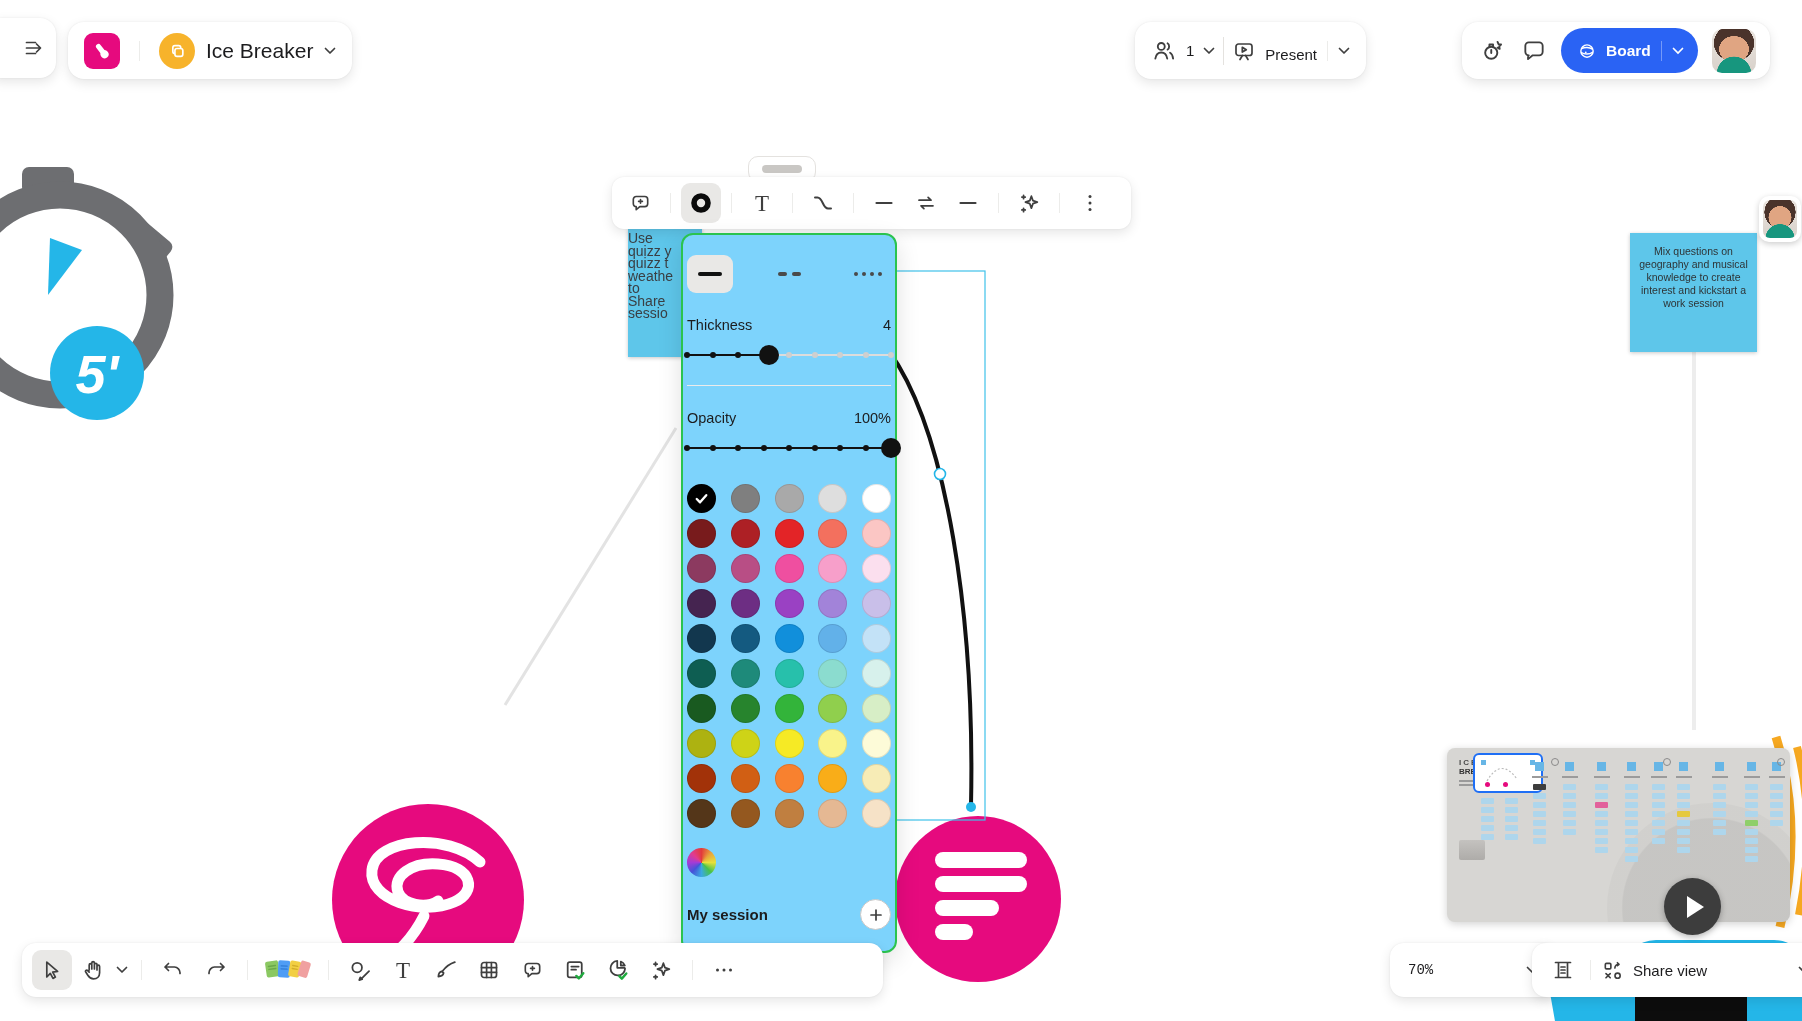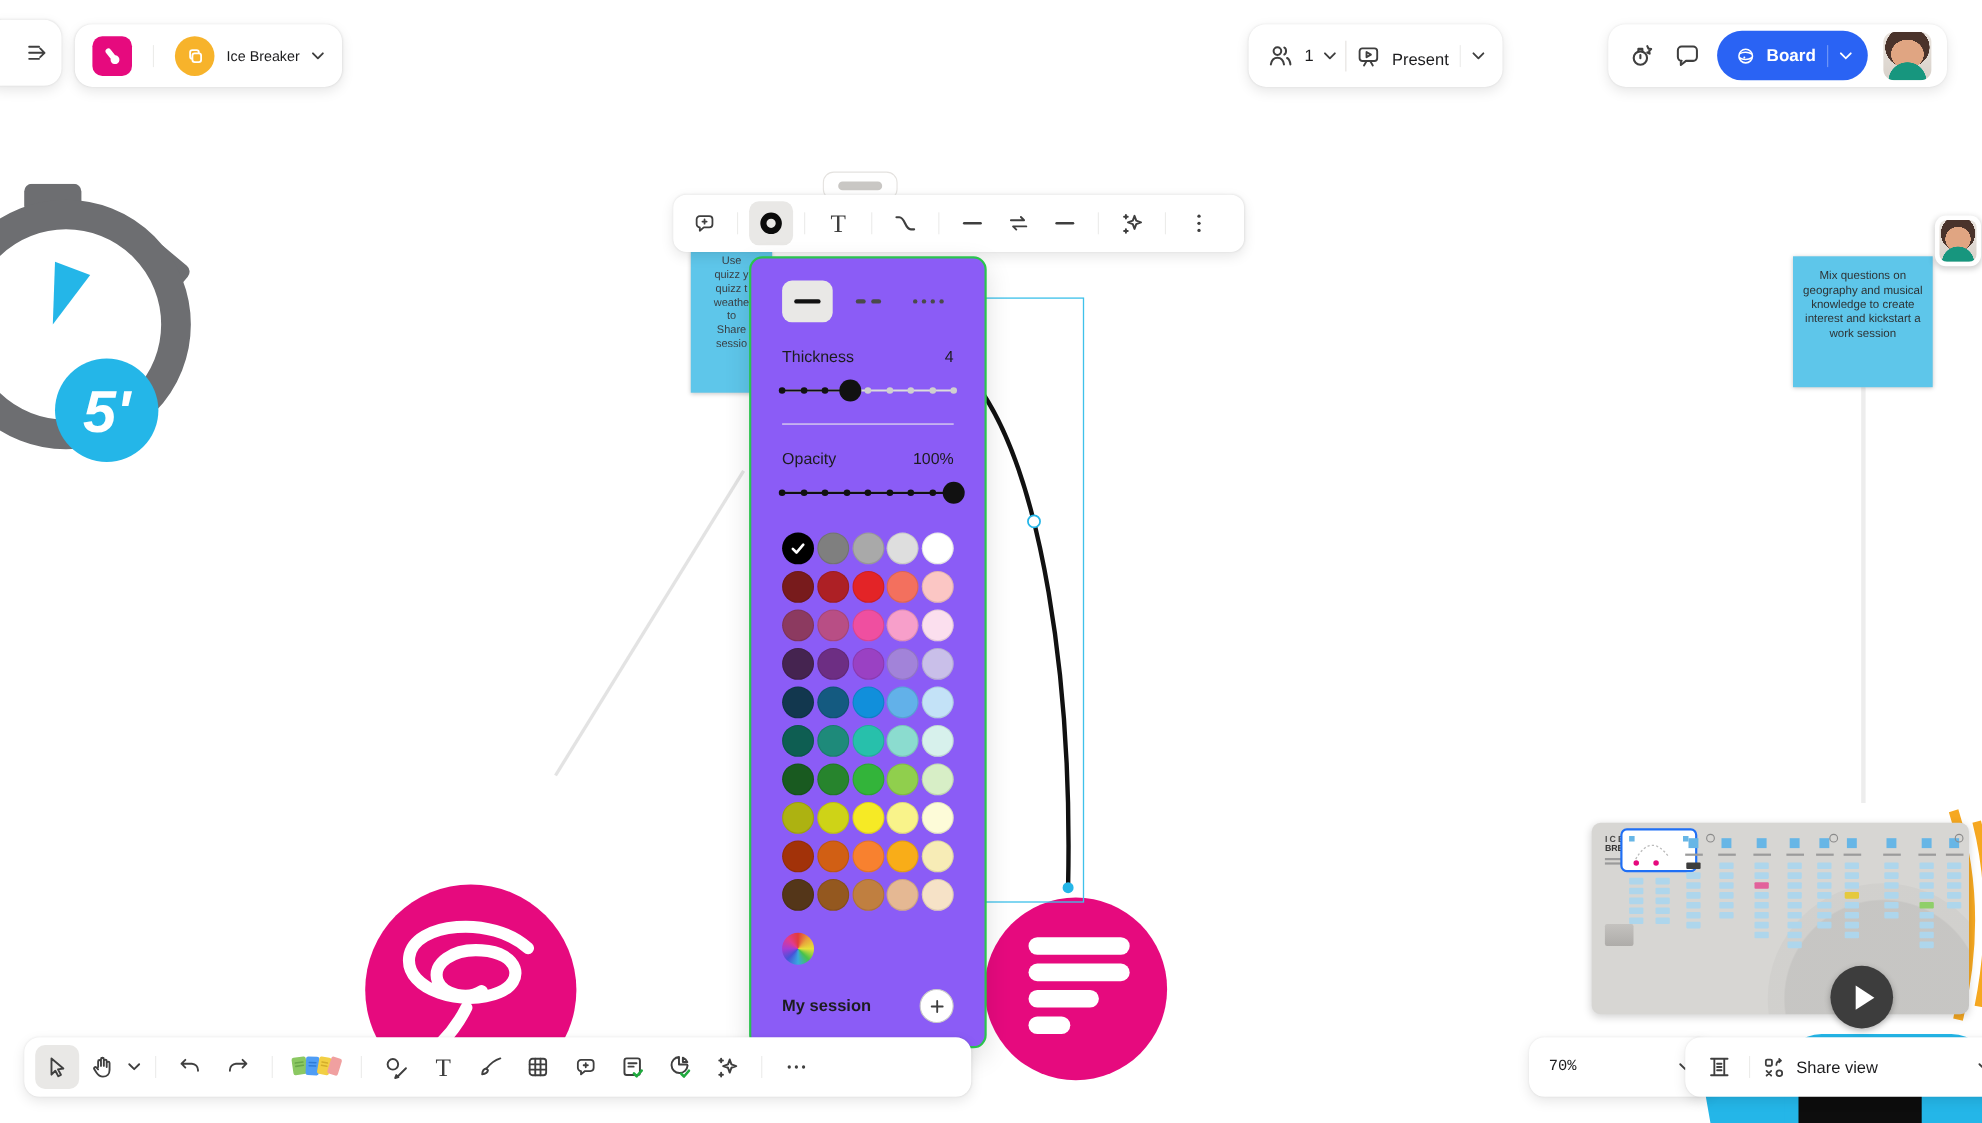--- a/index.html
+++ b/index.html
@@ -22,22 +22,22 @@
   .share-btn{height:45px;border-radius:23px;background:var(--brand_blue);display:flex;align-items:center;padding:0 14px 0 16px;color:#fff;cursor:pointer;}
   .share-btn .vdiv{background:rgba(255,255,255,.35);height:20px;margin:0 10px;}
   .avatar{border-radius:10px;flex:none;overflow:hidden;
     background:
       radial-gradient(circle at 50% 102%, #17967e 0 34%, transparent 35%),
       radial-gradient(ellipse 34% 30% at 50% 46%, #e0a582 0 99%, transparent 100%),
       radial-gradient(ellipse 46% 42% at 50% 32%, #4a332b 0 99%, transparent 100%),
       linear-gradient(#eae4de,#d8d1ca);}
   
   .style-panel{position:absolute;left:681px;top:233px;width:216px;height:720px;box-sizing:border-box;
-     background:#8b5cf6;border:2px solid var(--accent_green);border-radius:12px;z-index:40;
-     box-shadow:0 8px 24px rgba(0,0,0,.12);padding:16px 28px;}
+     background:#7dd3fc;border:2px solid var(--accent_green);border-radius:12px;z-index:40;
+     box-shadow:0 8px 24px rgba(0,0,0,.12);padding:16px 4px;}
   .line-style-row{display:flex;justify-content:space-between;align-items:center;margin-top:4px;}
   .ls-btn{width:46px;height:38px;display:flex;align-items:center;justify-content:center;border-radius:9px;cursor:pointer;}
   .ls-btn.selected{background:#e9e8e6;}
   .prop-row{display:flex;justify-content:space-between;font-size:14.5px;margin-top:24px;}
   .slider{position:relative;height:20px;margin-top:12px;}
   .slider .track{position:absolute;left:0;right:0;top:9px;height:2px;background:#dcdcdc;border-radius:1px;}
   .slider .fill{position:absolute;left:0;top:9px;height:2px;background:#111;border-radius:1px;}
   .slider .dot{position:absolute;top:7px;width:6px;height:6px;border-radius:50%;transform:translateX(-3px);}
   .slider .thumb{position:absolute;top:0;width:20px;height:20px;border-radius:50%;background:#111;transform:translateX(-10px);cursor:pointer;}
   .hdiv{height:1px;background:#ebebeb;margin-top:20px;}
@@ -73,21 +73,21 @@
   <g transform="rotate(40 198 75)">
       <rect x="178" y="62" width="42" height="23" rx="7" fill="var(--timer_gray)"></rect>
     </g>
   <circle cx="108" cy="128" r="100" fill="#fff" stroke="var(--timer_gray)" stroke-width="27"></circle>
   <path d="M96 128 L98 71 L130 83 Z" fill="var(--timer_blue)"></path>
   <circle cx="145" cy="206" r="47" fill="var(--timer_blue)"></circle>
   <text x="145" y="226" text-anchor="middle" font-size="54" font-style="italic" font-weight="bold" fill="#fff">5'</text>
 </svg>
 
 <div class="sticky" style="left:628px;top:228px;width:74px;height:129px;overflow:hidden;">
-  <div id="left-sticky-text" style="font-size:10px;line-height:12.5px;color:#3a3f44;text-align:center;padding-top:4px;">
+  <div id="left-sticky-text" style="font-size:14px;line-height:12.5px;color:#3a3f44;text-align:left;padding-top:4px;">
       <div>Use</div>
       <div>quizz y</div>
       <div>quizz t</div>
       <div>weathe</div>
       <div>to</div>
       <div>Share</div>
       <div>sessio</div>
     </div>
 </div>
 
@@ -272,21 +272,21 @@
       </g>
     </svg>
   </div>
   <div class="vdiv short"></div>
   <div class="proj-circle">
     <svg width="20" height="20" viewBox="0 0 24 24">
       <rect x="7" y="5.5" width="9.5" height="9.5" rx="2.5" fill="none" stroke="#fff" stroke-width="2"></rect>
       <rect x="9.5" y="9" width="9.5" height="9.5" rx="2.5" fill="var(--folder_orange)" stroke="#fff" stroke-width="2"></rect>
     </svg>
   </div>
-  <div class="lbl" style="font-size:13px;">Ice Breaker</div>
+  <div class="lbl" style="font-size:21px;">Ice Breaker</div>
   <svg class="ic chev" viewBox="0 0 12 8">
       <path d="M1.5 1.5 6 6l4.5-4.5"></path>
     </svg>
 </div>
 
 <div class="pill" style="left:1135px;top:22px;height:57px;border-radius:16px;padding:0 16px;">
   <div style="display:flex;align-items:center;gap:9px;cursor:pointer;">
     <svg class="ic" width="26" height="26" viewBox="0 0 24 24">
       <circle cx="9.5" cy="7.8" r="3.2"></circle>
       <path d="M4 19c.6-3.6 3-5.6 5.5-5.6s4.9 2 5.5 5.6"></path>

